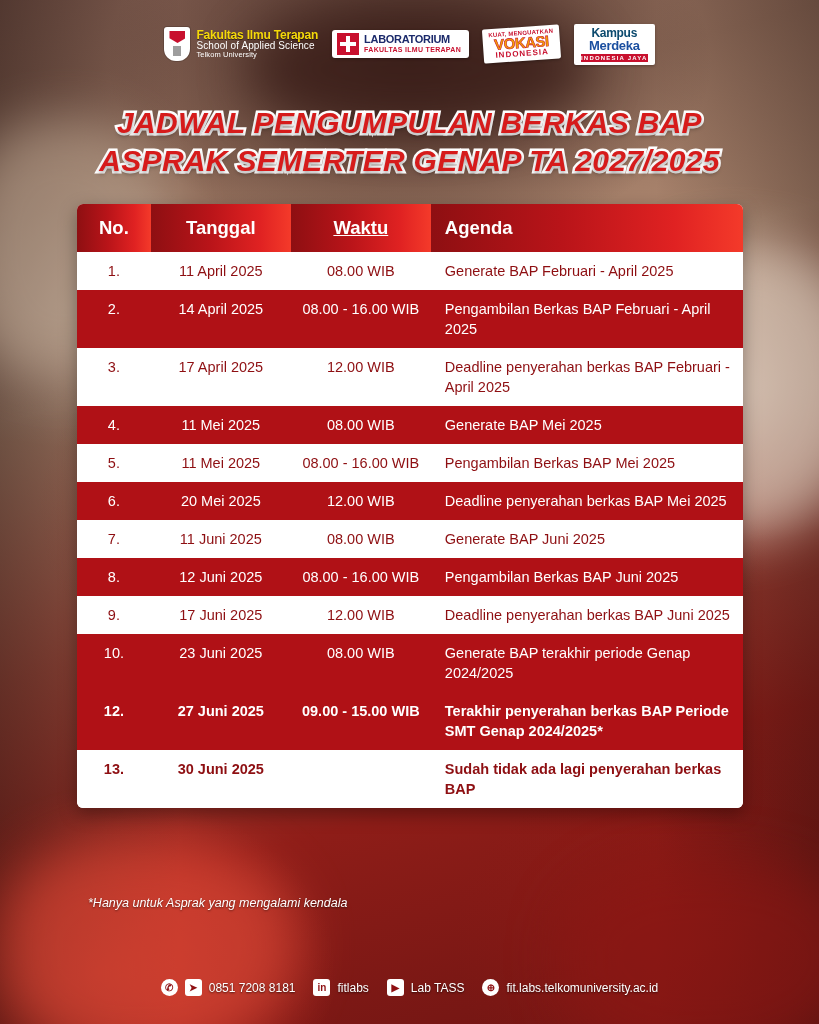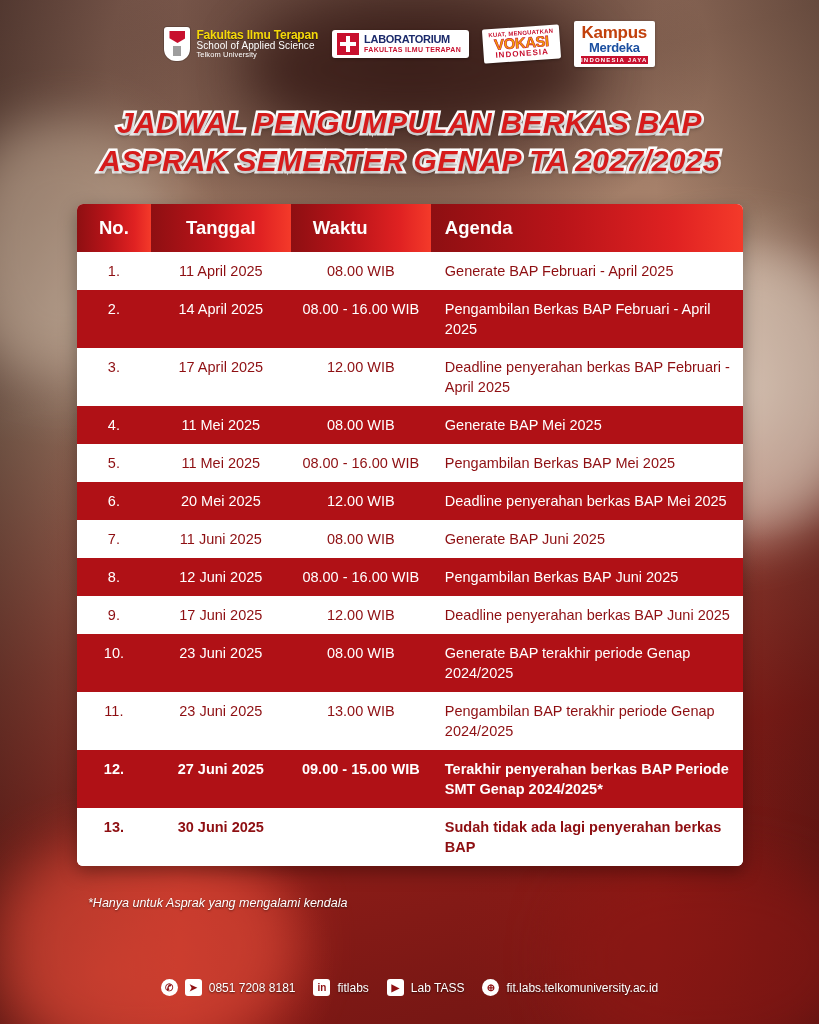--- a/index.html
+++ b/index.html
@@ -128,21 +128,21 @@
   }
 
   .logo-kampus {
     background: #fff;
     padding: 3px 7px;
     border-radius: 2px;
     text-align: center;
     box-shadow: 0 1px 3px rgba(0,0,0,.3);
   }
   .logo-kampus .k1 {
-    font-size: 17px; font-weight: bold; color: #c2410c;
+    font-size: 12px; font-weight: bold; color: #0c4a6e;
     line-height: 1; letter-spacing: -.3px;
   }
   .logo-kampus .k2 {
     font-size: 13px; font-weight: bold; color: #1b4fa0;
     line-height: 1; letter-spacing: -.3px;
   }
   .logo-kampus .k3 {
     font-size: 6px; font-weight: bold; color: #fff;
     background: #c8102e; margin-top: 2px;
     letter-spacing: 1.2px; padding: 1px 0;
@@ -181,21 +181,21 @@
   thead th {
     background: linear-gradient(90deg, #8e0f12 0%, #b91419 42%, #e02222 78%, #f43a2a 100%);
     color: #fff;
     font-size: 18.5px;
     font-weight: bold;
     padding: 13px 22px;
     text-align: left;
   }
   thead th.c-no { text-align: center; width: 68px; }
   thead th.c-tgl { text-align: center; width: 140px; }
-  thead th.c-wkt { width: 140px; }
+  thead th.c-wkt { text-align: center; width: 140px; text-decoration: underline; }
   thead th.c-agd { padding-left: 14px; }
 
   tbody td {
     font-size: 14.5px;
     padding: 9px 6px;
     vertical-align: top;
     line-height: 1.38;
   }
   tbody td.c-no { text-align: center; width: 68px; }
   tbody td.c-tgl { text-align: center; width: 140px; }
@@ -358,26 +358,20 @@
           <td class="c-tgl">17 Juni 2025</td>
           <td class="c-wkt">12.00 WIB</td>
           <td class="c-agd">Deadline penyerahan berkas BAP Juni 2025</td>
         </tr>
         <tr class="even">
           <td class="c-no">10.</td>
           <td class="c-tgl">23 Juni 2025</td>
           <td class="c-wkt">08.00 WIB</td>
           <td class="c-agd">Generate BAP terakhir periode Genap 2024/2025</td>
         </tr>
-        <tr class="odd">
-          <td class="c-no">11.</td>
-          <td class="c-tgl">23 Juni 2025</td>
-          <td class="c-wkt">13.00 WIB</td>
-          <td class="c-agd">Pengambilan BAP terakhir periode Genap 2024/2025</td>
-        </tr>
         <tr class="even bold-row">
           <td class="c-no">12.</td>
           <td class="c-tgl">27 Juni 2025</td>
           <td class="c-wkt">09.00 - 15.00 WIB</td>
           <td class="c-agd">Terakhir penyerahan berkas BAP Periode SMT Genap 2024/2025*</td>
         </tr>
         <tr class="odd bold-row">
           <td class="c-no">13.</td>
           <td class="c-tgl">30 Juni 2025</td>
           <td class="c-wkt"></td>

